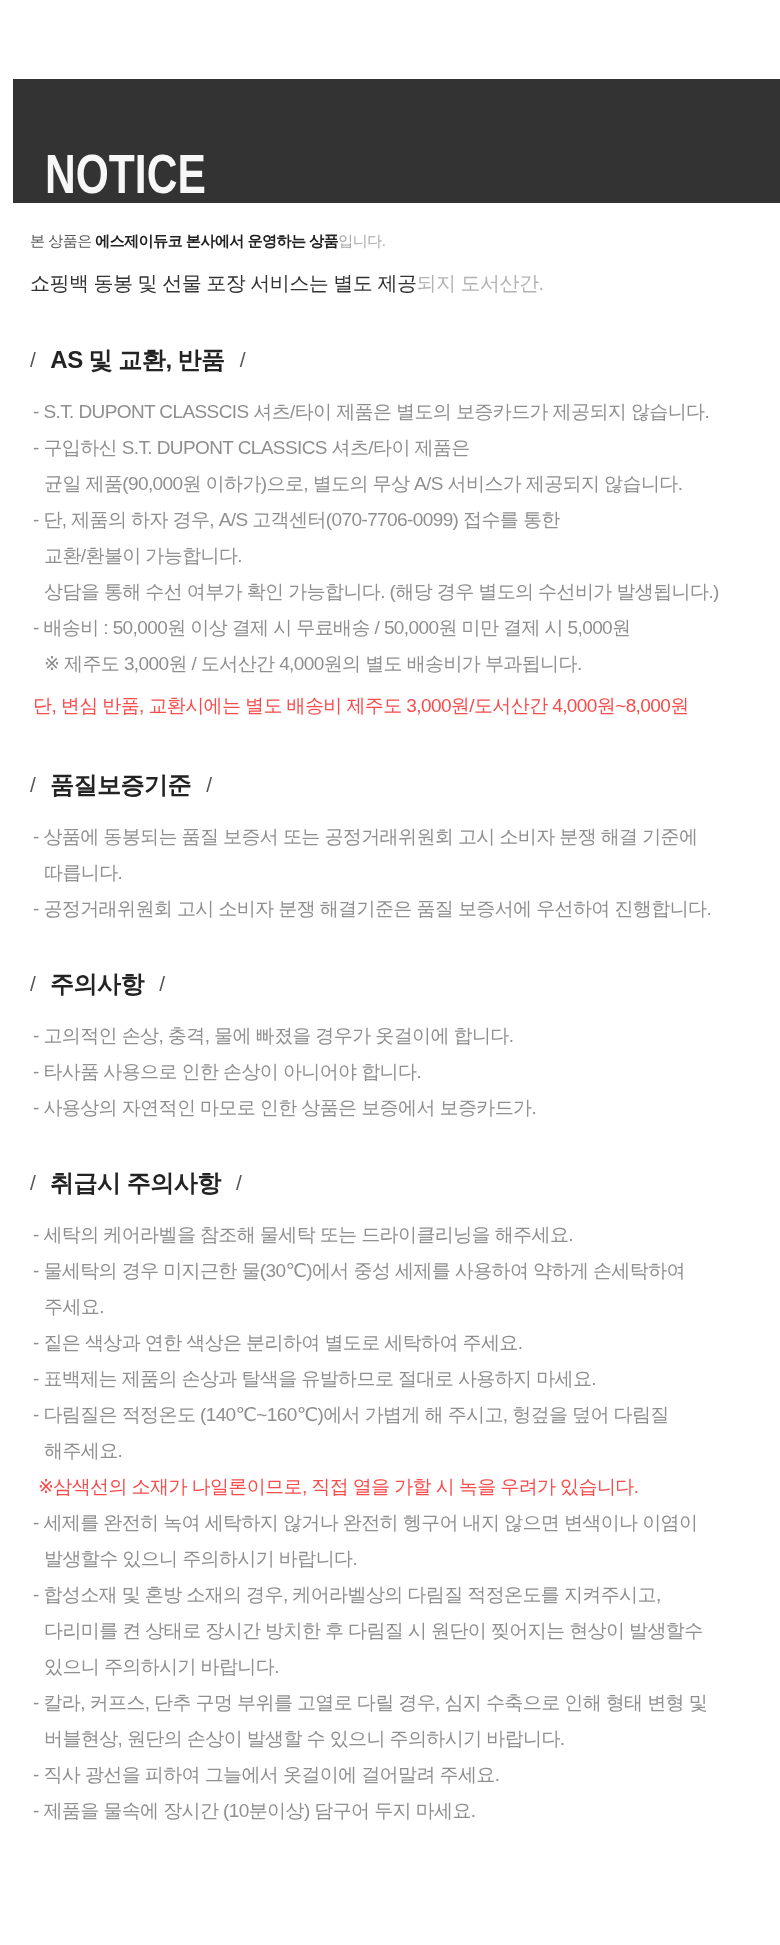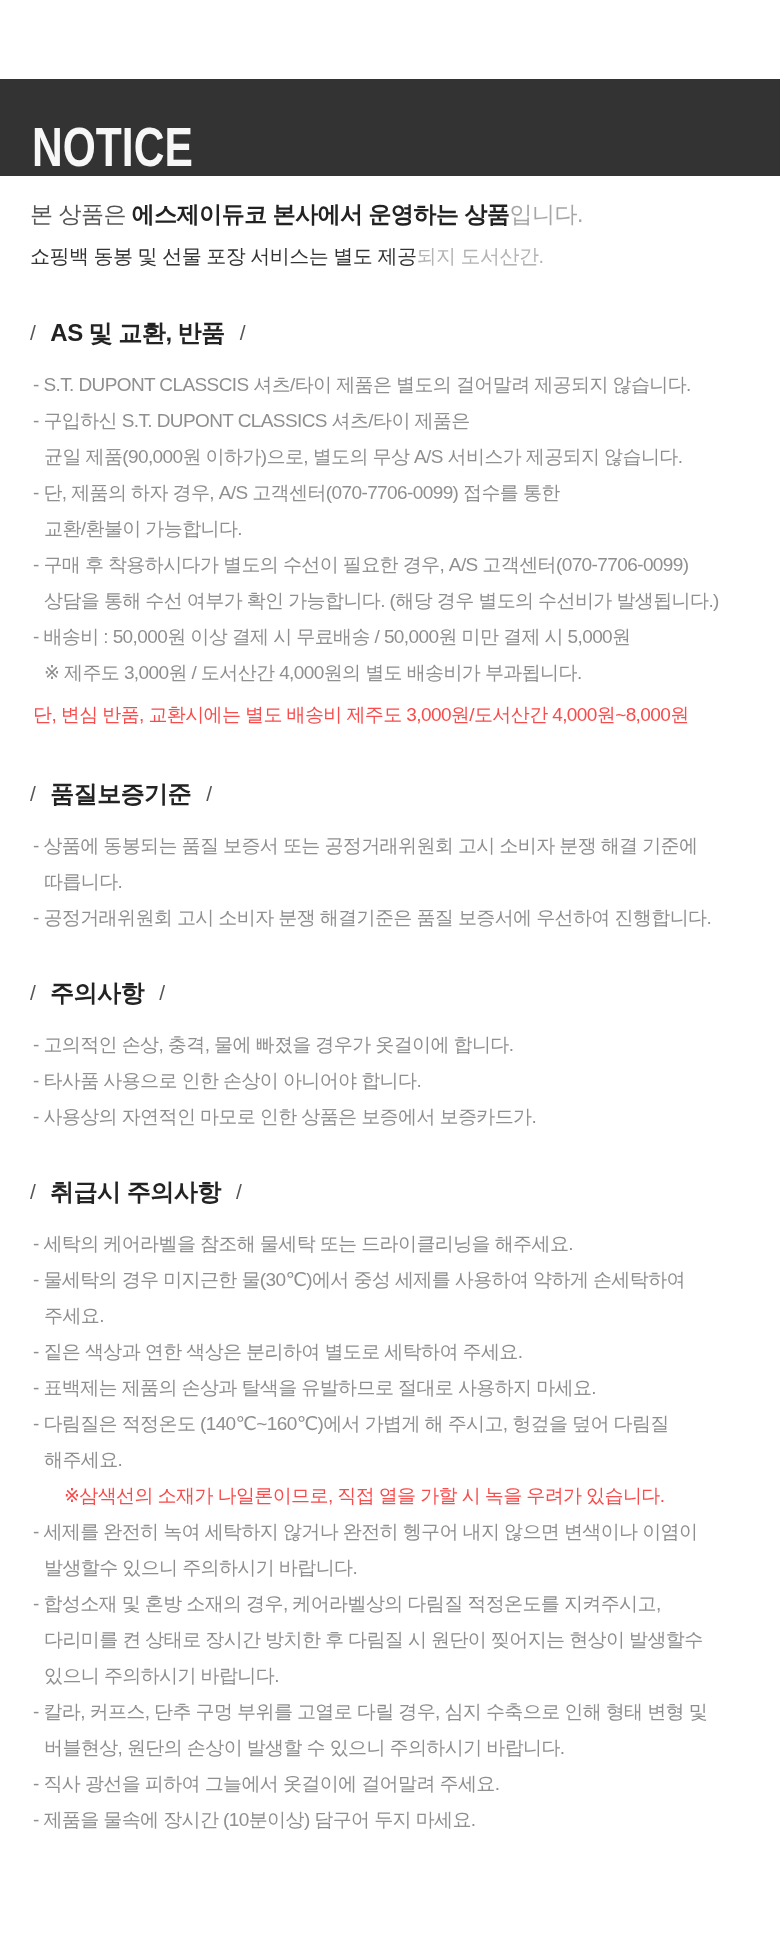--- a/index.html
+++ b/index.html
@@ -5,41 +5,42 @@
   html, body { margin:0; padding:0; }
   body {
     width:780px; height:1945px;
     background:#ffffff;
     font-family:"Liberation Sans","DejaVu Sans",sans-serif;
     overflow:hidden;
     -webkit-font-smoothing:antialiased;
   }
   .bar {
     margin-top:79px;
-    height:97px;
+    height:124px;
     background:var(--c-bar,#333333);
     position:relative;
+    margin-left:13px;
   }
   .notice-title {
     position:absolute;
     left:32px; bottom:1px;
     color:#f7f7f7;
     font-size:56px;
     font-weight:700;
     letter-spacing:0px;
     line-height:1;
     transform:scaleX(0.76);
     transform-origin:0 100%;
     white-space:nowrap;
   }
   .content { padding:0 30px; }
 
   .intro1 {
     margin-top:23px;
-    font-size:23px; line-height:30px;
+    font-size:15px; line-height:30px;
     letter-spacing:-0.5px;
     white-space:nowrap;
   }
   .intro1 .pre  { color:#565656; font-weight:400; }
   .intro1 .bold { color:#222222; font-weight:700; }
   .intro1 .suf  { color:#a6a6a6; font-weight:400; }
 
   .intro2 {
     margin-top:13px;
     font-size:20px; line-height:28px;
@@ -71,21 +72,21 @@
   .line {
     font-size:19px; line-height:36px;
     color:#8f8f8f;
     letter-spacing:-0.6px;
     white-space:nowrap;
     padding-left:3px;
   }
   .line.cont { padding-left:14px; }
   .line.red  { color:var(--c-red,#f84c4c); }
   .line.red-first { margin-top:6px; }
-  .line.red-star  { padding-left:8px;margin-left:26px; }
+  .line.red-star  { padding-left:8px; }
 </style>
 </head>
 <body>
 
 <div class="bar">
   <div class="notice-title">NOTICE</div>
 </div>
 
 <div class="content">
 
@@ -93,26 +94,25 @@
 
   <div class="intro2"><span class="bold">쇼핑백 동봉 및 선물 포장 서비스는 별도 제공</span><span class="suf">되지 도서산간.</span></div>
 
   <div class="section">
     <div class="sec-header mt-s1">
         <span class="slash left">/</span>
         <span>AS 및 교환, 반품</span>
         <span class="slash right">/</span>
       </div>
     <div class="lines">
-      <div class="line">- S.T. DUPONT CLASSCIS 셔츠/타이 제품은 별도의 걸어말려 제공되지 않습니다.</div>
+      <div class="line">- S.T. DUPONT CLASSCIS 셔츠/타이 제품은 별도의 보증카드가 제공되지 않습니다.</div>
       <div class="line">- 구입하신 S.T. DUPONT CLASSICS 셔츠/타이 제품은</div>
       <div class="line cont">균일 제품(90,000원 이하가)으로, 별도의 무상 A/S 서비스가 제공되지 않습니다.</div>
       <div class="line">- 단, 제품의 하자 경우, A/S 고객센터(070-7706-0099) 접수를 통한</div>
       <div class="line cont">교환/환불이 가능합니다.</div>
-      <div class="line">- 구매 후 착용하시다가 별도의 수선이 필요한 경우, A/S 고객센터(070-7706-0099)</div>
       <div class="line cont">상담을 통해 수선 여부가 확인 가능합니다. (해당 경우 별도의 수선비가 발생됩니다.)</div>
       <div class="line">- 배송비 : 50,000원 이상 결제 시 무료배송 / 50,000원 미만 결제 시 5,000원</div>
       <div class="line cont">※ 제주도 3,000원 / 도서산간 4,000원의 별도 배송비가 부과됩니다.</div>
       <div class="line red red-first">단, 변심 반품, 교환시에는 별도 배송비 제주도 3,000원/도서산간 4,000원~8,000원</div>
     </div>
   </div>
 
   <div class="section">
     <div class="sec-header mt-s2">
         <span class="slash left">/</span>

